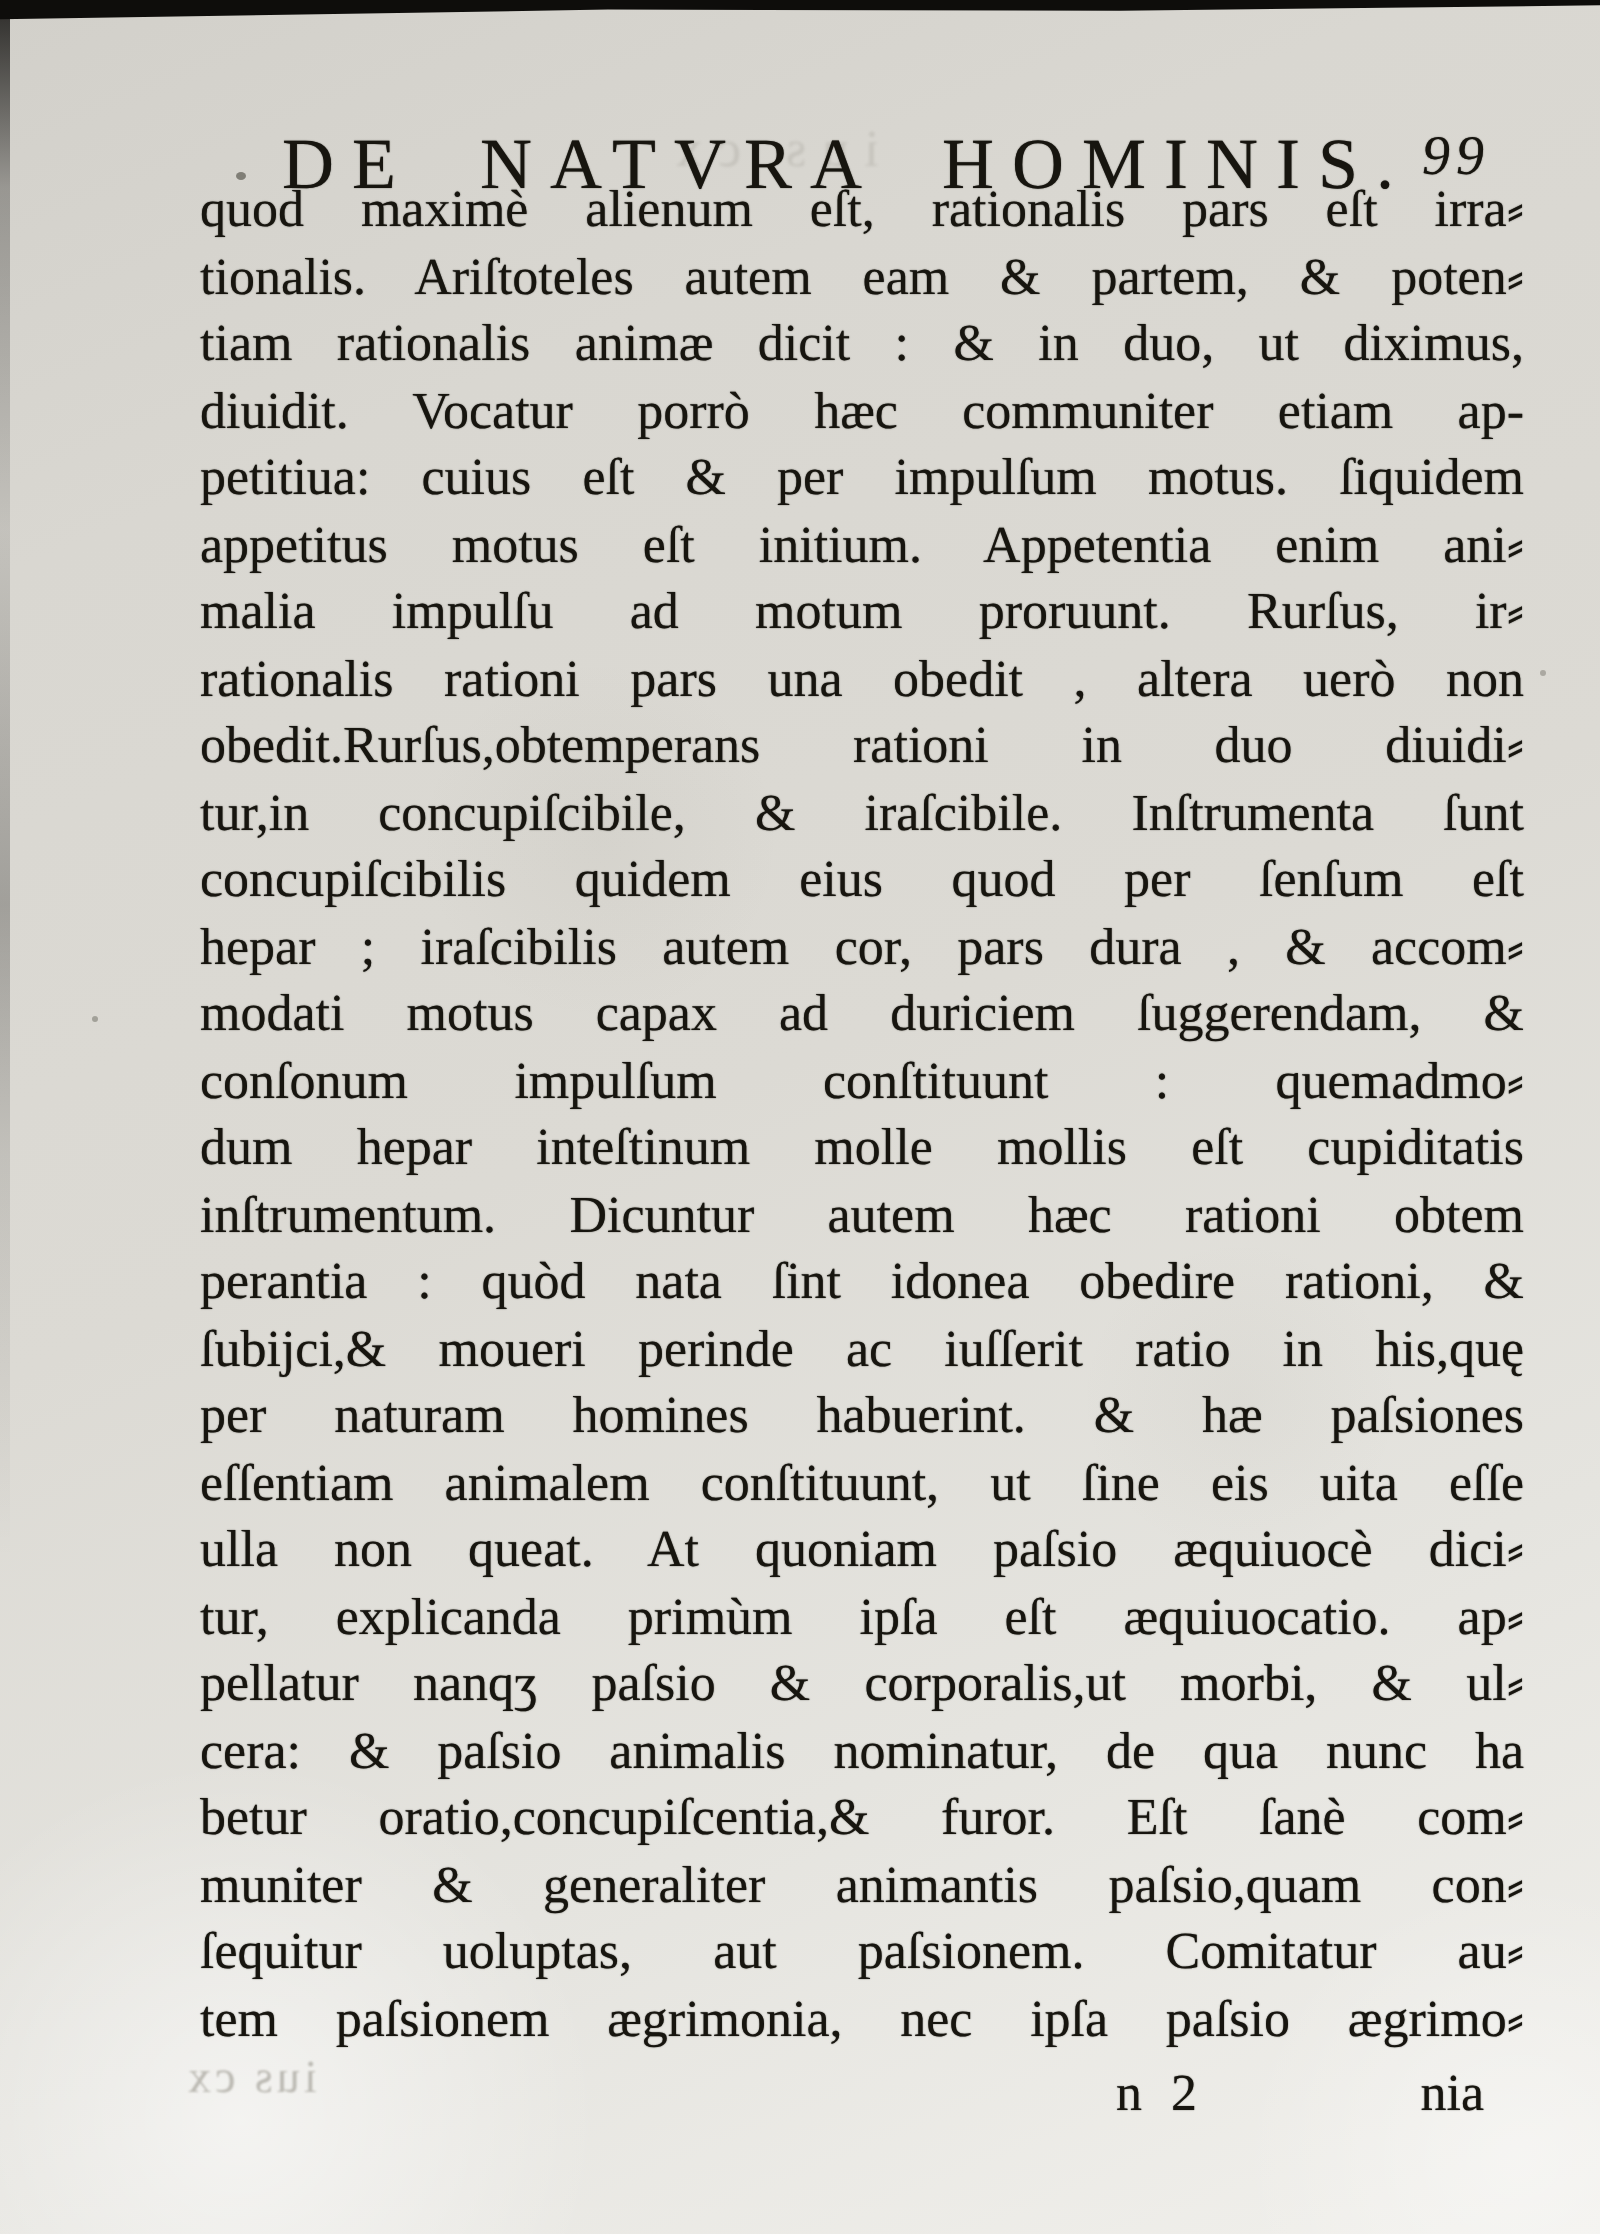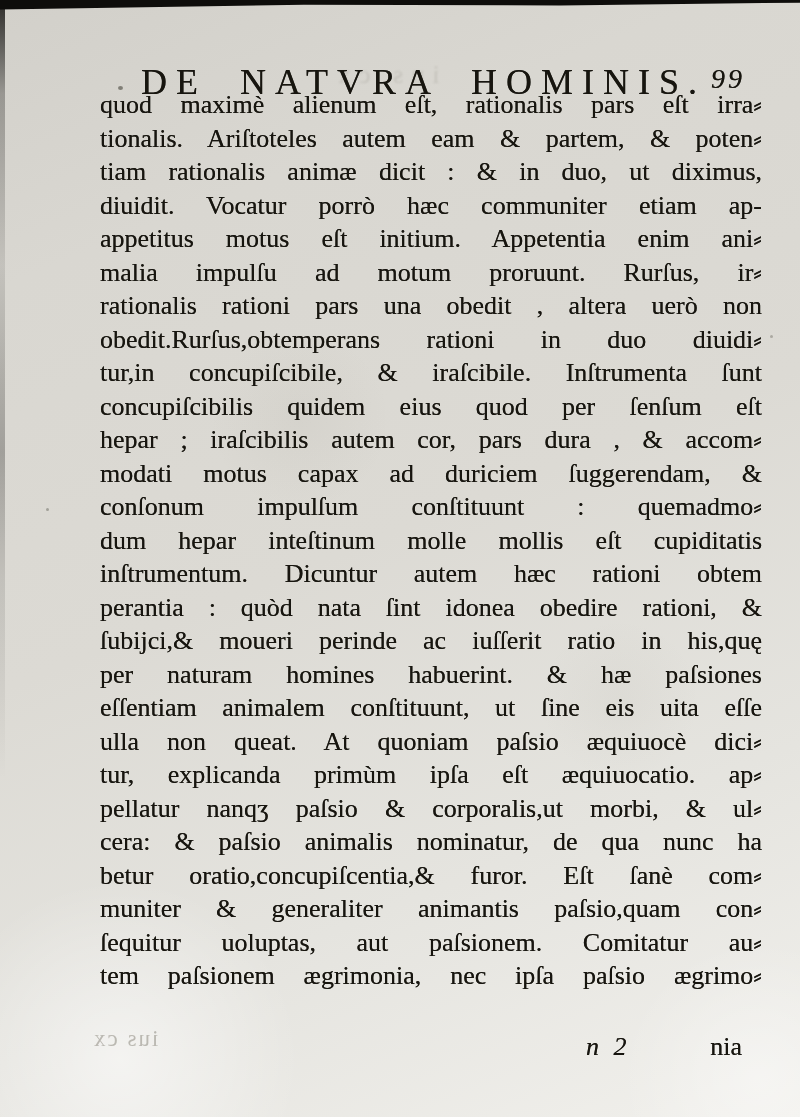--- a/index.html
+++ b/index.html
@@ -52,21 +52,21 @@
     text-align:justify;text-align-last:justify;
     text-shadow:0 0 .65px rgba(23,21,15,.8);
     white-space:nowrap; 
     overflow:visible;
   }
   .footer-line{
     position:absolute;top:1030px;left:86px;width:662px;height:34px;
     font-size:26px;line-height:33.5px;
     text-shadow:0 0 .6px rgba(23,21,15,.8);
   }
-  .signature-mark{position:absolute;left:500px;word-spacing:8px;font-style:italic;}
+  .signature-mark{position:absolute;left:472px;word-spacing:8px;}
   .catchword{position:absolute;right:6px;text-align:right;}
   .showthrough{
     position:absolute;top:1026px;left:92px;
     font-size:23px;letter-spacing:2px;
     color:#8f8c82;opacity:.55;
     transform:scaleX(-1);
     filter:blur(.5px);
   }
   .ghost-header{
     position:absolute;top:60px;left:330px;
@@ -91,20 +91,21 @@
   <div class="ghost-header">ius cx</div>
 
   <div class="running-title">DE NATVRA HOMINIS.</div>
   <div class="page-number">99</div>
 
   <div class="textblock">
     <div class="line">quod maximè alienum eſt, rationalis pars eſt irra⸗</div>
     <div class="line">tionalis. Ariſtoteles autem eam &amp; partem, &amp; poten⸗</div>
     <div class="line">tiam rationalis animæ dicit : &amp; in duo, ut diximus,</div>
     <div class="line">diuidit. Vocatur porrò hæc communiter etiam ap-</div>
+    <div class="line">petitiua: cuius eſt &amp; per impulſum motus. ſiquidem</div>
     <div class="line">appetitus motus eſt initium. Appetentia enim ani⸗</div>
     <div class="line">malia impulſu ad motum proruunt. Rurſus, ir⸗</div>
     <div class="line">rationalis rationi pars una obedit , altera uerò non</div>
     <div class="line">obedit.Rurſus,obtemperans rationi in duo diuidi⸗</div>
     <div class="line">tur,in concupiſcibile, &amp; iraſcibile. Inſtrumenta ſunt</div>
     <div class="line">concupiſcibilis quidem eius quod per ſenſum eſt</div>
     <div class="line">hepar ; iraſcibilis autem cor, pars dura , &amp; accom⸗</div>
     <div class="line">modati motus capax ad duriciem ſuggerendam, &amp;</div>
     <div class="line">conſonum impulſum conſtituunt : quemadmo⸗</div>
     <div class="line">dum hepar inteſtinum molle mollis eſt cupiditatis</div>

